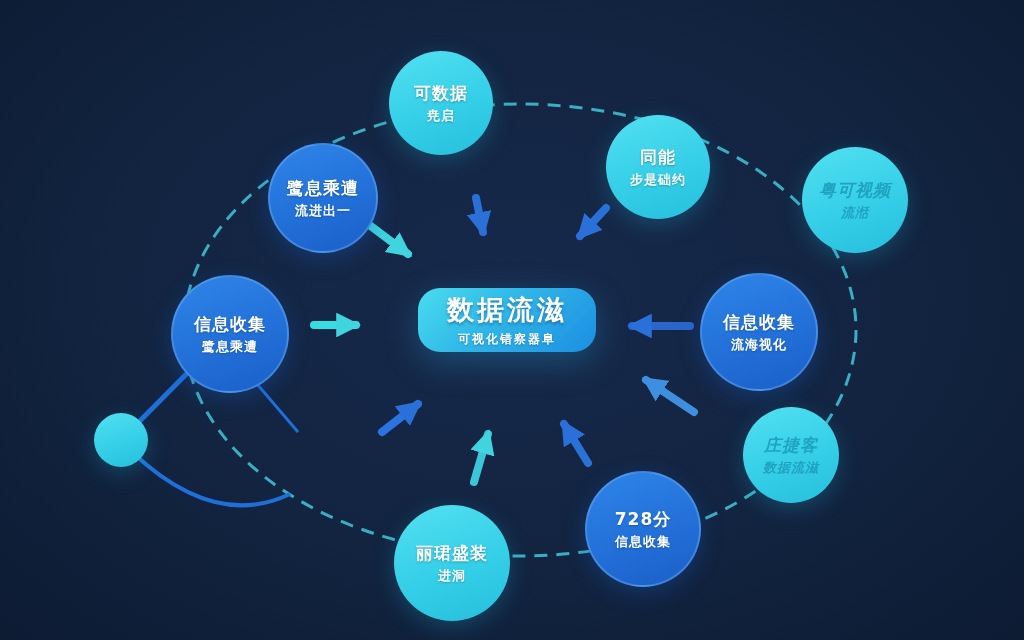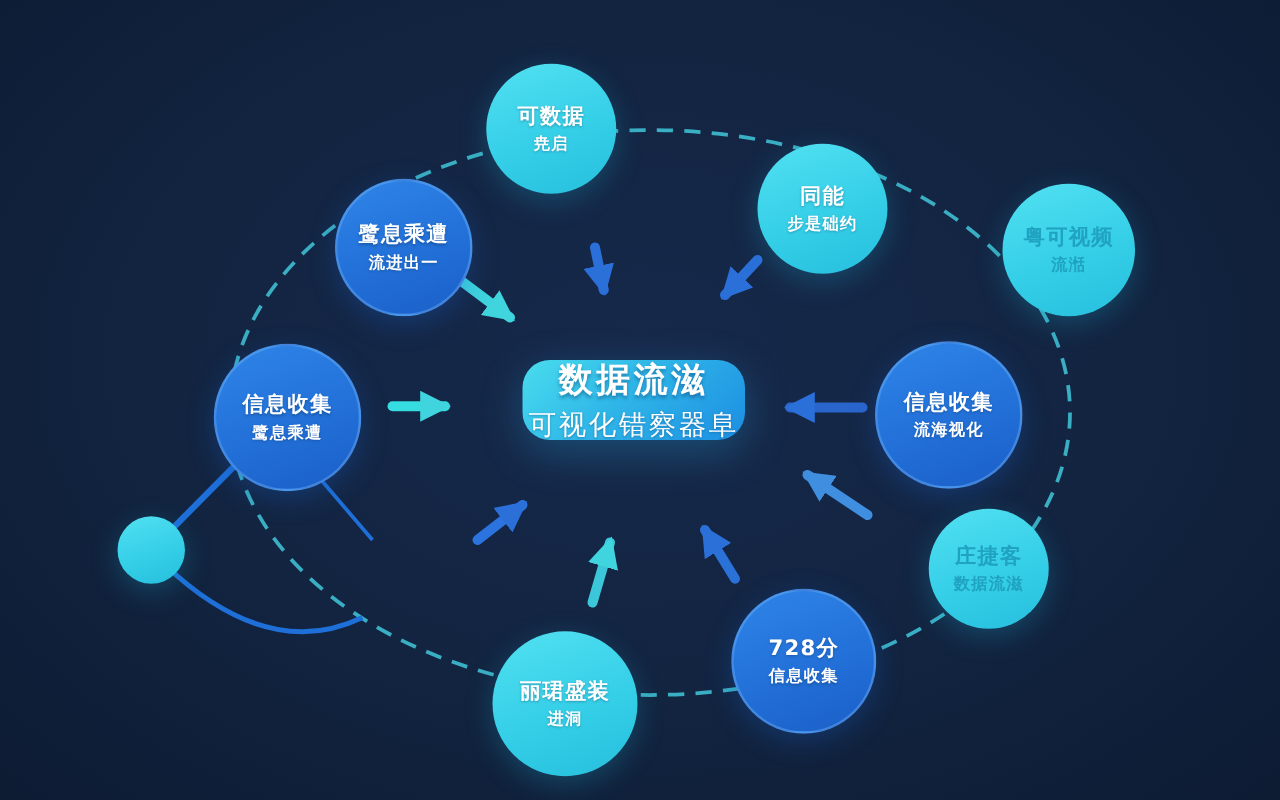--- a/index.html
+++ b/index.html
@@ -22,31 +22,31 @@
   .node.blue{
     background:linear-gradient(160deg,#2f85e8 0%,#2270d8 55%,#1b5fc8 100%);
     border:2px solid rgba(120,185,250,.38);
     box-shadow:0 6px 22px rgba(25,95,200,.32);
     text-align:center;
   }
   .node .l1{font-size:17px;font-weight:bold;color:#ffffff;letter-spacing:1px;
     text-shadow:0 1px 2px rgba(10,40,70,.35);}
   .node .l2{font-size:13px;font-weight:bold;color:#ffffff;letter-spacing:1px;margin-top:2px;
     text-shadow:0 1px 2px rgba(10,40,70,.3);}
-  .node.tealtext .l1,.node.tealtext .l2{color:#1fa3c0;text-shadow:none;}
+  .node.tealtext .l1,.node.tealtext .l2{color:#1fa3c0;text-shadow:none;font-style:italic;}
   .center-box{
     position:absolute;z-index:3;left:418px;top:288px;width:178px;height:64px;
     border-radius:22px;
     background:linear-gradient(135deg,#49ddee 0%,#2fb6e8 45%,#1d8ee2 100%);
     display:flex;flex-direction:column;align-items:center;justify-content:center;
     box-shadow:0 10px 34px rgba(40,170,230,.30);
   }
   .center-box .t1{font-size:27px;font-weight:bold;color:#ffffff;letter-spacing:3px;
     text-shadow:0 2px 3px rgba(10,60,110,.45);}
-  .center-box .t2{font-size:22px;font-weight:normal;color:#ffffff;letter-spacing:2px;margin-top:3px;
+  .center-box .t2{font-size:12px;font-weight:bold;color:#ffffff;letter-spacing:2px;margin-top:3px;
     text-shadow:0 1px 2px rgba(10,60,110,.4);}
 </style>
 </head>
 <body>
 
 <div class="stage">
 
   <svg class="lines" width="1024" height="640" viewBox="0 0 1024 640">
     <defs>
       <marker id="mCyan" viewBox="0 0 10 10" refX="8" refY="5" markerWidth="3.1" markerHeight="3.1" orient="auto">

